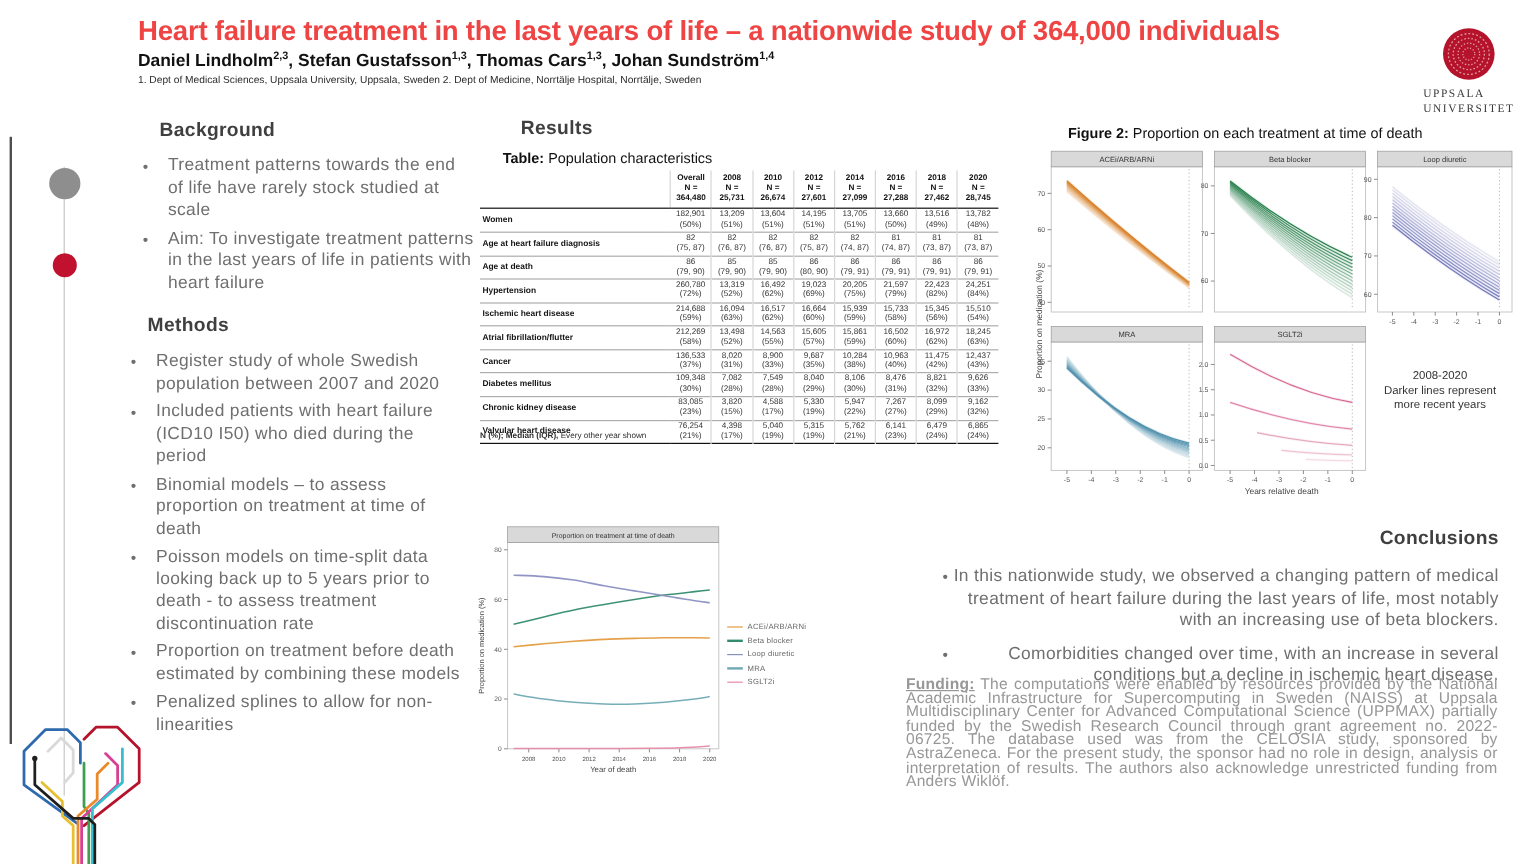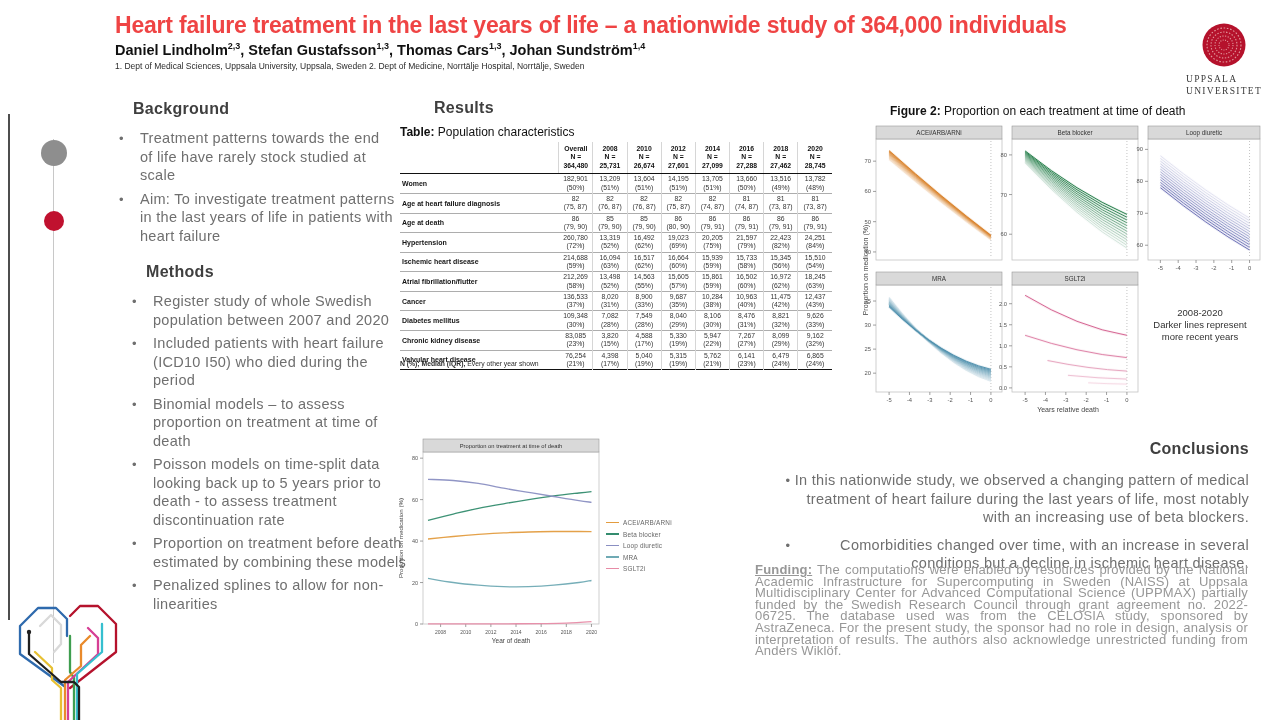--- a/index.html
+++ b/index.html
@@ -29,21 +29,21 @@
   .h-section{font-size:16px;font-weight:bold;color:#3f3f3f;letter-spacing:.3px;}
   .col-left{width:276px;}
   .col-left .h-section{margin-left:14px;}
   .blist{margin-top:11px;display:flex;flex-direction:column;gap:5px;}
   .bitem{display:flex;}
   .dot{width:21px;flex:none;color:#6f6f6f;font-size:13px;line-height:19px;}
   .btxt{flex:1;color:#6f6f6f;font-size:14.5px;line-height:18.5px;letter-spacing:.3px;}
 
   
   .results-h{left:414px;top:99px;margin-left:20px;}
-  .tablecap{left:400px;top:125px;font-size:12px;color:#111;}
+  .tablecap{left:419px;top:125px;font-size:12px;color:#111;}
   .tablecap .b, .figcap .b{font-weight:bold;}
   .tablewrap{left:400px;top:142px;width:432px;}
   table.pop{border-collapse:collapse;table-layout:fixed;width:432px;font-size:6.8px;color:#333;}
   table.pop th,table.pop td{padding:1px 1px;vertical-align:middle;}
   table.pop thead th{font-weight:bold;color:#111;text-align:center;line-height:1.25;padding-top:3px;padding-bottom:3px;border-bottom:1.6px solid #111;}
   table.pop tbody th{font-weight:bold;color:#151515;text-align:left;font-size:7px;padding-left:2px;}
   table.pop tbody td{text-align:center;line-height:1.22;}
   table.pop tbody tr{border-bottom:.6px solid #adadad;height:18px;}
   table.pop tbody tr:last-child{border-bottom:1.6px solid #111;}
   table.pop td+td, table.pop th+th{border-left:.6px solid #d6d6d6;}
@@ -128,21 +128,21 @@
           <span class="dot">•</span>
           <span class="btxt">Treatment patterns towards the end of life have rarely stock studied at scale</span>
         </div>
         <div class="bitem">
           <span class="dot">•</span>
           <span class="btxt">Aim: To investigate treatment patterns in the last years of life in patients with heart failure</span>
         </div>
       </div>
   </div>
 
-  <div class="abs col-left" style="left:132px;top:263px;">
+  <div class="abs col-left" style="left:109px;top:263px;">
     <div class="h-section">Methods</div>
     <div class="blist">
         <div class="bitem">
           <span class="dot">•</span>
           <span class="btxt">Register study of whole Swedish population between 2007 and 2020</span>
         </div>
         <div class="bitem">
           <span class="dot">•</span>
           <span class="btxt">Included patients with heart failure (ICD10 I50) who died during the period</span>
         </div>

